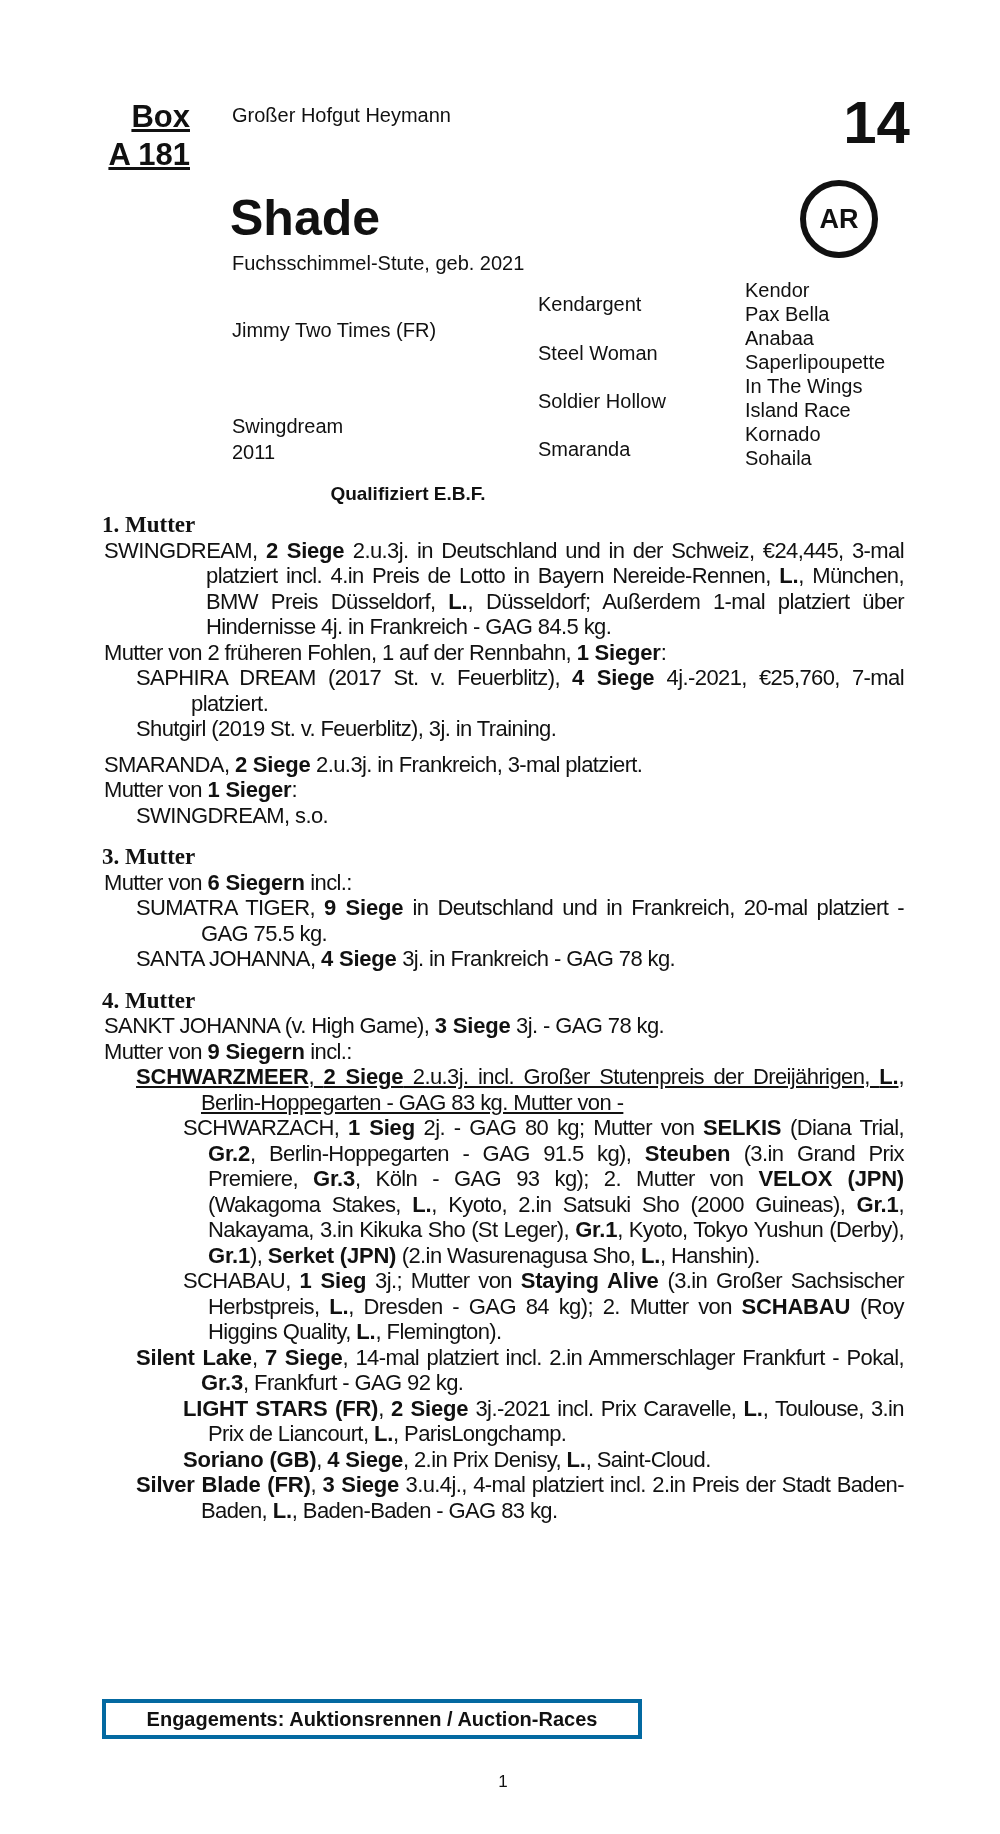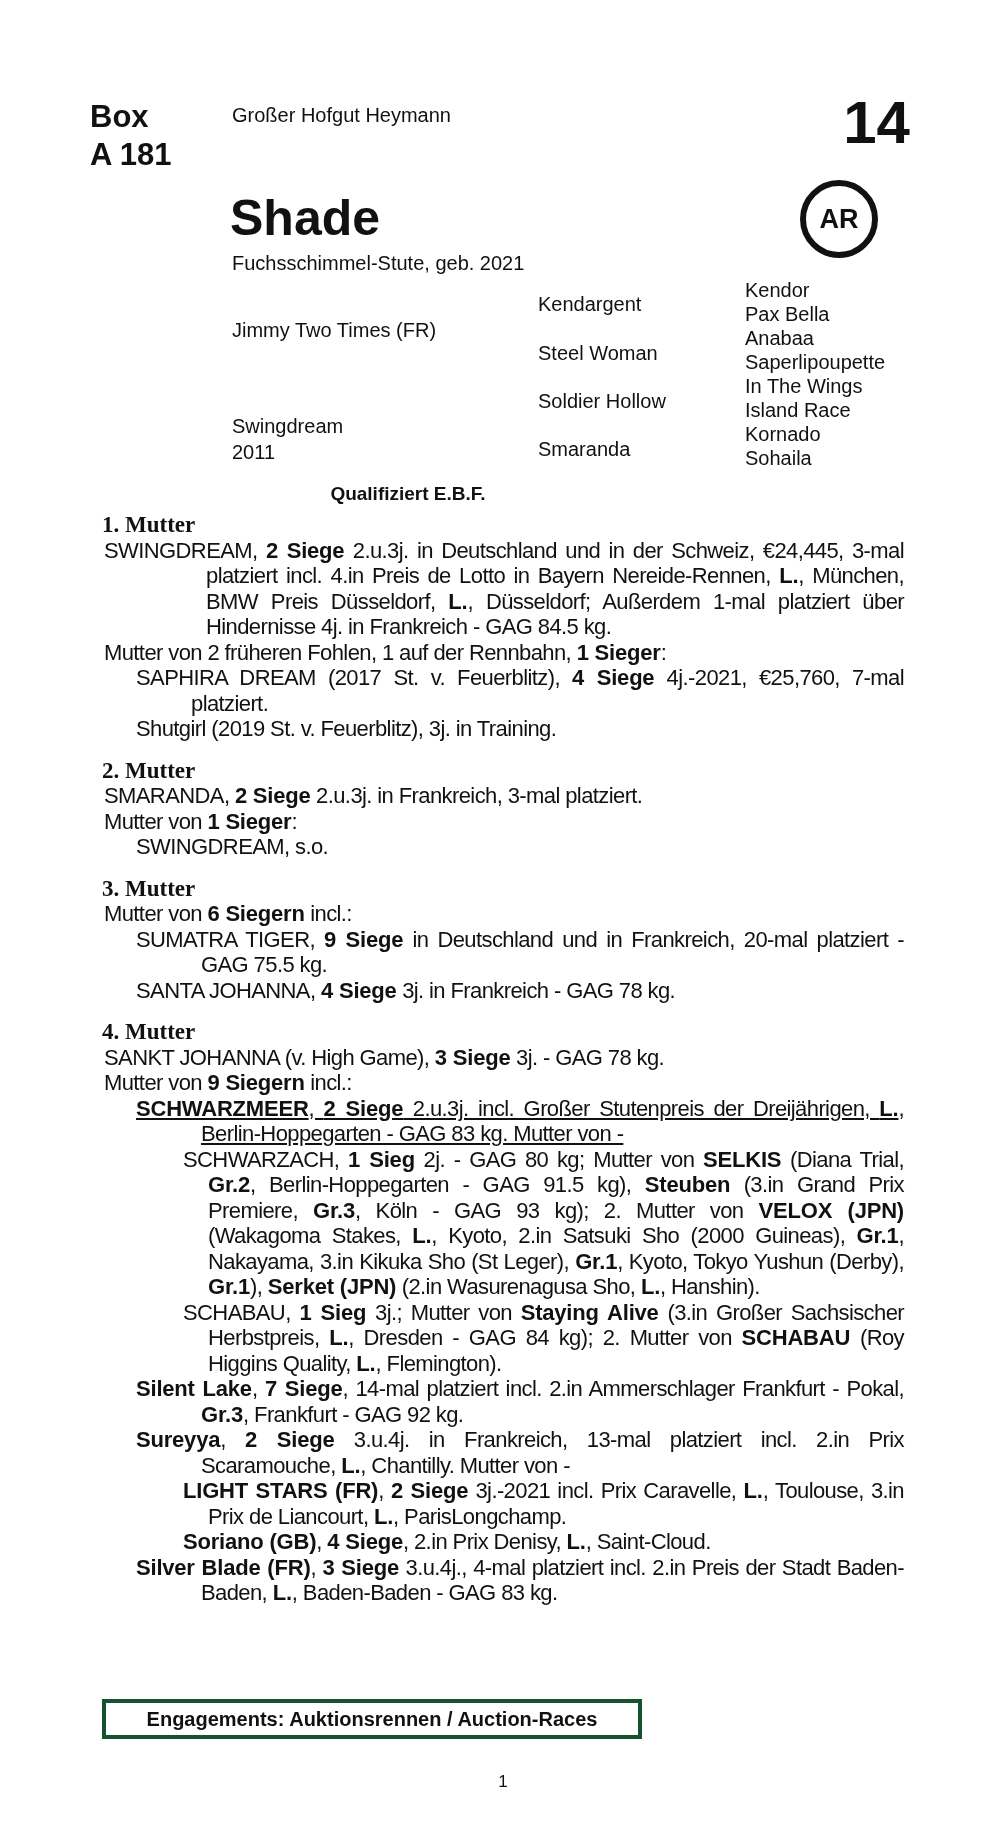--- a/index.html
+++ b/index.html
@@ -1,21 +1,21 @@
 <!DOCTYPE html>
 <html><head>
 <meta charset="utf-8">
 <style>
   html, body { margin: 0; padding: 0; background: #ffffff; }
   body { width: 1000px; height: 1834px; position: relative; overflow: hidden; color: #111; }
   .abs { position: absolute; }
   .sans { font-family: "Liberation Sans", "DejaVu Sans", sans-serif; }
   .narrow { font-family: "Liberation Sans Narrow", "Liberation Sans", sans-serif; }
 
-  .box-label { left: 90px; top: 98px; width: 100px; text-align: left; font-weight: bold; font-size: 31px; line-height: 38px; }
+  .box-label { left: 90px; top: 98px; width: 100px; text-align: right; font-weight: bold; font-size: 31px; line-height: 38px; text-decoration: underline; }
   .breeder { left: 232px; top: 104px; font-size: 20px; }
   .lot-number { left: 820px; top: 90px; width: 90px; text-align: right; font-weight: bold; font-size: 60px; line-height: 66px; }
   .ar-badge { left: 800px; top: 180px; width: 78px; height: 78px; border: 6px solid #111; border-radius: 50%; box-sizing: border-box; display:flex; align-items:center; justify-content:center; font-weight:bold; font-size: 27px; }
   .horse-name { left: 230px; top: 188px; font-weight: bold; font-size: 50px; line-height: 60px; }
   .horse-desc { left: 232px; top: 252px; font-size: 20px; }
 
   .ped { font-size: 20px; line-height: 24px; }
   .ped-sire { left: 232px; top: 318px; }
   .ped-dam { left: 232px; top: 414px; }
   .ped-dam-year { left: 232px; top: 440px; }
@@ -25,21 +25,21 @@
 
   .qualified { left: 0; width: 816px; top: 483px; text-align: center; font-weight: bold; font-size: 19px; }
 
   .content { left: 104px; top: 512px; width: 800px; font-size: 22px; line-height: 25.5px; transform-origin: 0 0; }
   .section-title { font-weight: bold; font-size: 23px; font-family: Liberation Serif, serif; margin-top: 6px; }
   .section-title:first-child { margin-top: 0; }
   .para { text-align: justify; text-align-last: left; font-stretch: condensed; letter-spacing: -0.6px; }
   .para b { font-family: "Liberation Sans", sans-serif; font-weight: bold; letter-spacing: -0.2px; }
   .gap { height: 10px; }
 
-  .engagement { left: 102px; top: 1699px; width: 540px; height: 40px; border: 4px solid #14532d; box-sizing: border-box; display:flex; align-items:center; justify-content:center; font-weight: bold; font-size: 20px; }
+  .engagement { left: 102px; top: 1699px; width: 540px; height: 40px; border: 4px solid #0369a1; box-sizing: border-box; display:flex; align-items:center; justify-content:center; font-weight: bold; font-size: 20px; }
   .page-number { left: 0; width: 1000px; top: 1772px; text-align: center; font-size: 17px; padding-left: 6px; box-sizing: border-box; }
 </style>
 </head>
 <body>
 
 <div class="abs box-label sans">
   <div>Box</div>
   <div>A 181</div>
 </div>
 <div class="abs breeder sans">Großer Hofgut Heymann</div>
@@ -73,38 +73,36 @@
 
 <div class="abs qualified narrow">Qualifiziert E.B.F.</div>
 
 <div class="abs content narrow" id="content">
     <div class="section-title" style="margin-left: -2px;">1. Mutter</div>
     <div class="para" style="padding-left: 102px; text-indent: -102px;"><span>SWINGDREAM, </span><b>2 Siege</b><span> 2.u.3j. in Deutschland und in der Schweiz, €24,445, 3-mal platziert incl. 4.in Preis de Lotto in Bayern Nereide-Rennen, </span><b>L.</b><span>, München, BMW Preis Düsseldorf, </span><b>L.</b><span>, Düsseldorf; Außerdem 1-mal platziert über Hindernisse 4j. in Frankreich - GAG 84.5 kg.</span></div>
     <div class="para" style="padding-left: 0px; text-indent: 0px;"><span>Mutter von 2 früheren Fohlen, 1 auf der Rennbahn, </span><b>1 Sieger</b><span>:</span></div>
     <div class="para" style="padding-left: 87px; text-indent: -55px;"><span>SAPHIRA DREAM (2017 St. v. Feuerblitz), </span><b>4 Siege</b><span> 4j.-2021, €25,760, 7-mal platziert.</span></div>
     <div class="para" style="padding-left: 32px; text-indent: 0px;"><span>Shutgirl (2019 St. v. Feuerblitz), 3j. in Training.</span></div>
     <div class="gap"></div>
-    <div class="section-title" style="margin-left: -2px;">2. Mutter</div>
     <div class="para" style="padding-left: 0px; text-indent: 0px;"><span>SMARANDA, </span><b>2 Siege</b><span> 2.u.3j. in Frankreich, 3-mal platziert.</span></div>
     <div class="para" style="padding-left: 0px; text-indent: 0px;"><span>Mutter von </span><b>1 Sieger</b><span>:</span></div>
     <div class="para" style="padding-left: 32px; text-indent: 0px;"><span>SWINGDREAM, s.o.</span></div>
     <div class="gap"></div>
     <div class="section-title" style="margin-left: -2px;">3. Mutter</div>
     <div class="para" style="padding-left: 0px; text-indent: 0px;"><span>Mutter von </span><b>6 Siegern</b><span> incl.:</span></div>
     <div class="para" style="padding-left: 97px; text-indent: -65px;"><span>SUMATRA TIGER, </span><b>9 Siege</b><span> in Deutschland und in Frankreich, 20-mal platziert - GAG 75.5 kg.</span></div>
     <div class="para" style="padding-left: 32px; text-indent: 0px;"><span>SANTA JOHANNA, </span><b>4 Siege</b><span> 3j. in Frankreich - GAG 78 kg.</span></div>
     <div class="gap"></div>
     <div class="section-title" style="margin-left: -2px;">4. Mutter</div>
     <div class="para" style="padding-left: 0px; text-indent: 0px;"><span>SANKT JOHANNA (v. High Game), </span><b>3 Siege</b><span> 3j. - GAG 78 kg.</span></div>
     <div class="para" style="padding-left: 0px; text-indent: 0px;"><span>Mutter von </span><b>9 Siegern</b><span> incl.:</span></div>
     <div class="para" style="padding-left: 97px; text-indent: -65px; text-decoration: underline;"><b>SCHWARZMEER</b><span>, </span><b>2 Siege</b><span> 2.u.3j. incl. Großer Stutenpreis der Dreijährigen, </span><b>L.</b><span>, Berlin-Hoppegarten - GAG 83 kg. Mutter von -</span></div>
     <div class="para" style="padding-left: 104px; text-indent: -25px;"><span>SCHWARZACH, </span><b>1 Sieg</b><span> 2j. - GAG 80 kg; Mutter von </span><b>SELKIS</b><span> (Diana Trial, </span><b>Gr.2</b><span>, Berlin-Hoppegarten - GAG 91.5 kg), </span><b>Steuben</b><span> (3.in Grand Prix Premiere, </span><b>Gr.3</b><span>, Köln - GAG 93 kg); 2. Mutter von </span><b>VELOX (JPN)</b><span> (Wakagoma Stakes, </span><b>L.</b><span>, Kyoto, 2.in Satsuki Sho (2000 Guineas), </span><b>Gr.1</b><span>, Nakayama, 3.in Kikuka Sho (St Leger), </span><b>Gr.1</b><span>, Kyoto, Tokyo Yushun (Derby), </span><b>Gr.1</b><span>), </span><b>Serket (JPN)</b><span> (2.in Wasurenagusa Sho, </span><b>L.</b><span>, Hanshin).</span></div>
     <div class="para" style="padding-left: 104px; text-indent: -25px;"><span>SCHABAU, </span><b>1 Sieg</b><span> 3j.; Mutter von </span><b>Staying Alive</b><span> (3.in Großer Sachsischer Herbstpreis, </span><b>L.</b><span>, Dresden - GAG 84 kg); 2. Mutter von </span><b>SCHABAU</b><span> (Roy Higgins Quality, </span><b>L.</b><span>, Flemington).</span></div>
     <div class="para" style="padding-left: 97px; text-indent: -65px;"><b>Silent Lake</b><span>, </span><b>7 Siege</b><span>, 14-mal platziert incl. 2.in Ammerschlager Frankfurt - Pokal, </span><b>Gr.3</b><span>, Frankfurt - GAG 92 kg.</span></div>
-    <div class="para" style="padding-left: 97px; text-indent: -65px;"><b>Sureyya</b><span>, </span><b>2 Siege</b><span> 3.u.4j. in Frankreich, 13-mal platziert incl. 2.in Prix Scaramouche, </span><b>L.</b><span>, Chantilly. Mutter von -</span></div>
     <div class="para" style="padding-left: 104px; text-indent: -25px;"><b>LIGHT STARS (FR)</b><span>, </span><b>2 Siege</b><span> 3j.-2021 incl. Prix Caravelle, </span><b>L.</b><span>, Toulouse, 3.in Prix de Liancourt, </span><b>L.</b><span>, ParisLongchamp.</span></div>
     <div class="para" style="padding-left: 79px; text-indent: 0px;"><b>Soriano (GB)</b><span>, </span><b>4 Siege</b><span>, 2.in Prix Denisy, </span><b>L.</b><span>, Saint-Cloud.</span></div>
     <div class="para" style="padding-left: 97px; text-indent: -65px;"><b>Silver Blade (FR)</b><span>, </span><b>3 Siege</b><span> 3.u.4j., 4-mal platziert incl. 2.in Preis der Stadt Baden-Baden, </span><b>L.</b><span>, Baden-Baden - GAG 83 kg.</span></div>
   </div>
 
 <div class="abs engagement sans">
   <span>Engagements: Auktionsrennen / Auction-Races</span>
 </div>
 <div class="abs page-number sans">1</div>
 

